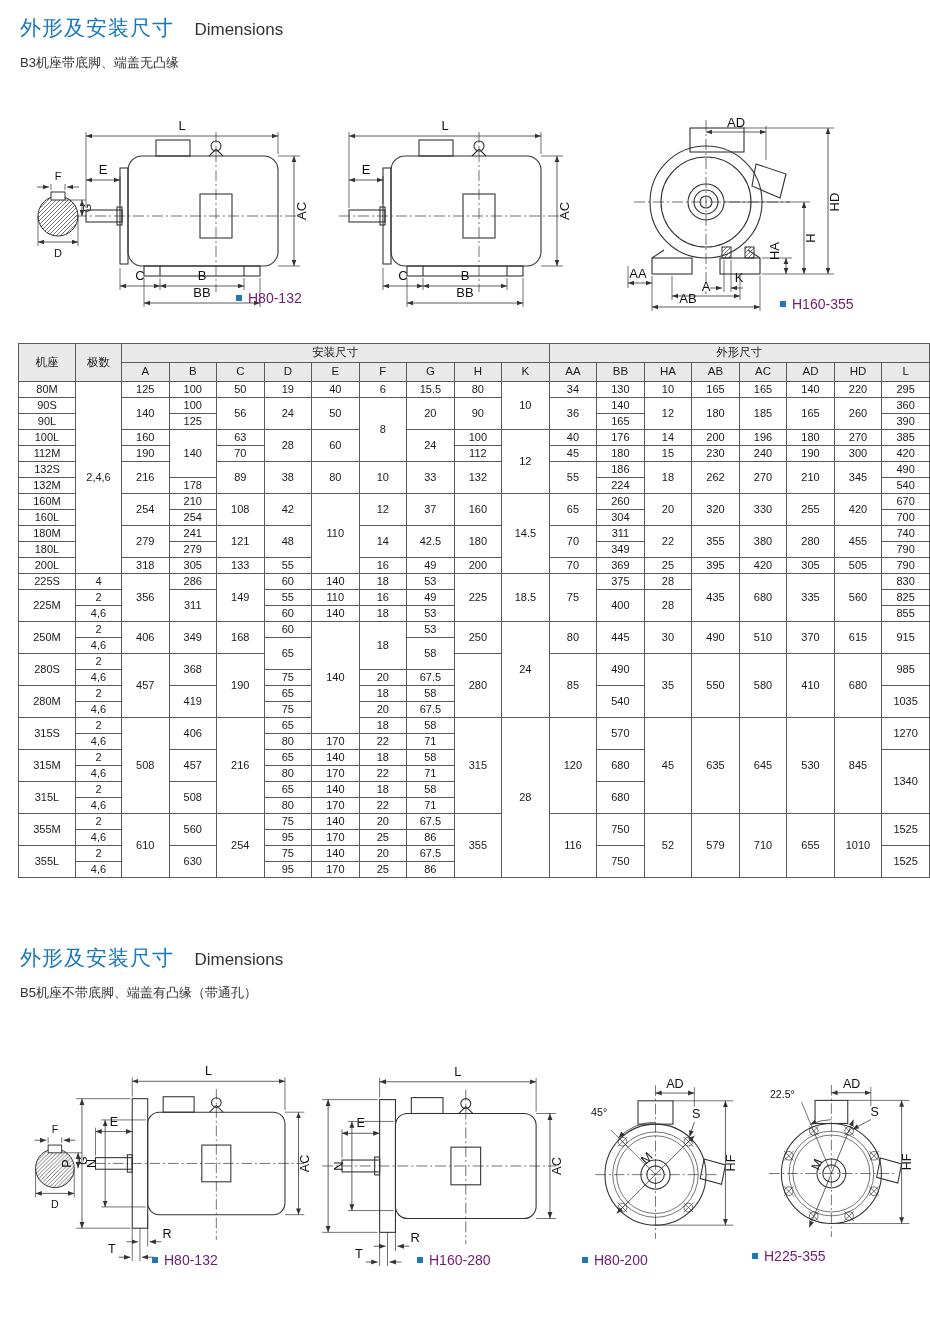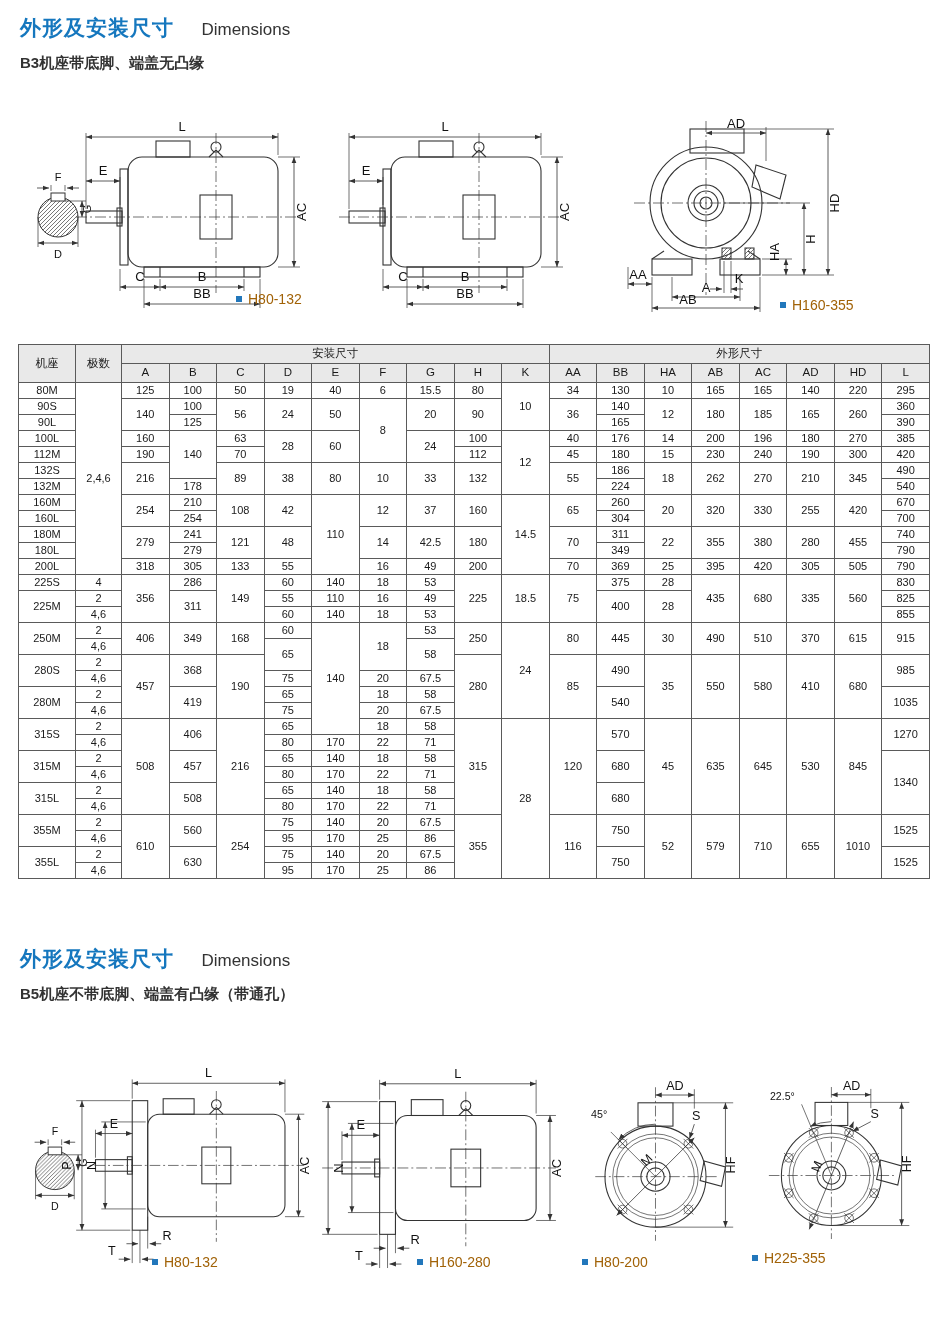--- a/index.html
+++ b/index.html
@@ -1,25 +1,25 @@
 <!DOCTYPE html>
 <html><head>
 <meta charset="utf-8">
 <style>
   html,body{margin:0;padding:0;background:#ffffff;}
   .page{width:930px;height:1336px;position:relative;background:#fff;overflow:hidden;
         font-family:"Liberation Sans",sans-serif;color:#222;}
   .sec{padding-left:20px;}
   .sec-head{padding-top:14px;}
-  .title-zh{color:#1577be;font-size:21px;font-weight:bold;letter-spacing:1px;}
-  .title-en{color:#333;font-size:17px;margin-left:23px;}
-  .subtitle{font-size:15px;color:#333;margin-top:12px;font-weight:bold;}
+  .title-zh{color:#1577be;font-size:21px;font-weight:normal;letter-spacing:1px;}
+  .title-en{color:#333;font-size:17px;margin-left:16px;}
+  .subtitle{font-size:13px;color:#333;margin-top:12px;}
   .diagrams{position:relative;display:flex;align-items:flex-start;margin-top:44px;padding-left:20px;height:195px;}
   .diagrams-b{position:relative;display:flex;align-items:flex-start;margin-top:58px;padding-left:18px;height:212px;}
-  .caption{position:absolute;color:#a16207;font-size:14px;white-space:nowrap;}
+  .caption{position:absolute;color:#701a75;font-size:14px;white-space:nowrap;}
   .caption .bullet{display:inline-block;width:6px;height:6px;background:#2277bb;margin-right:6px;vertical-align:2px;}
   svg .ln{fill:none;stroke:#333;stroke-width:1.1;}
   svg .thin{fill:none;stroke:#333;stroke-width:0.7;}
   svg .cl{fill:none;stroke:#333;stroke-width:0.7;stroke-dasharray:11 3 2 3;}
   svg .dim,svg .dim1{fill:none;stroke:#333;stroke-width:0.8;}
   svg text{font-family:"Liberation Sans",sans-serif;font-size:13px;fill:#111;}
   svg text.sm{font-size:11px;}
   table.dim-table{border-collapse:collapse;table-layout:fixed;width:912px;margin:32px 17px 0 18px;
         font-size:11px;color:#1a1a1a;}
   .dim-table th,.dim-table td{border:1px solid #5a5a5a;text-align:center;vertical-align:middle;

